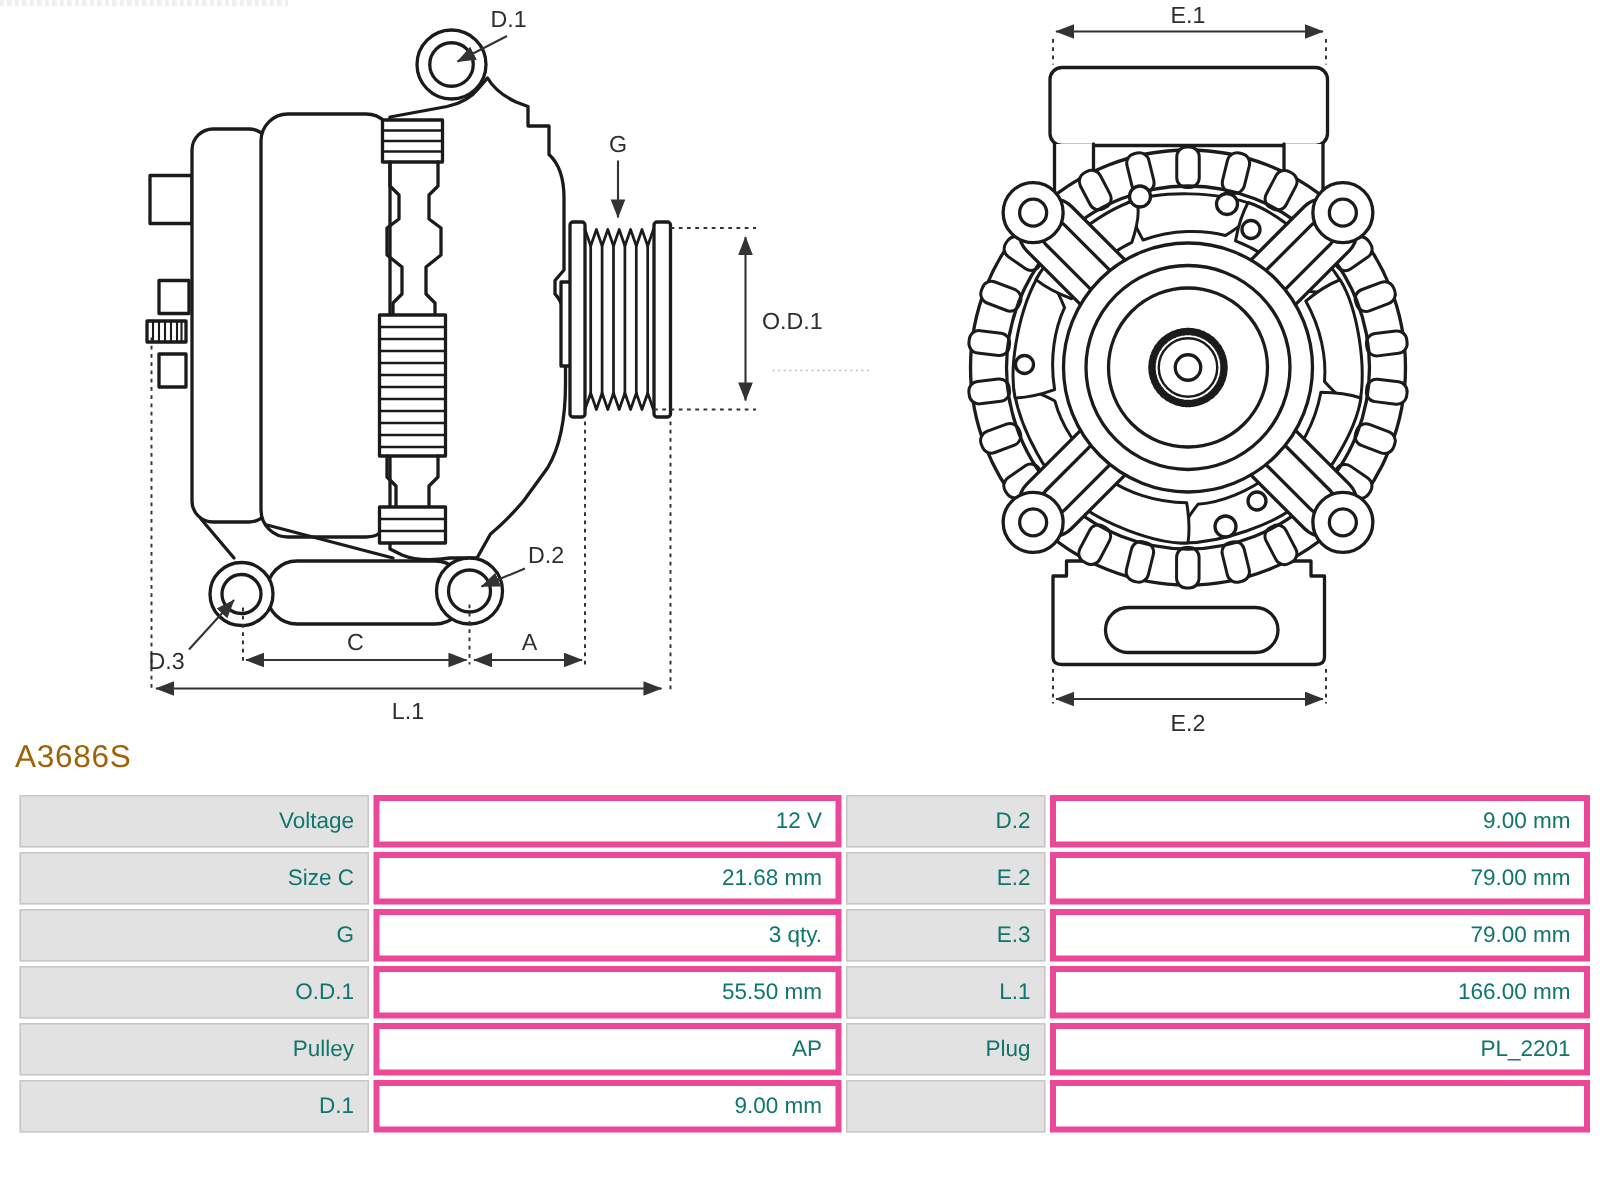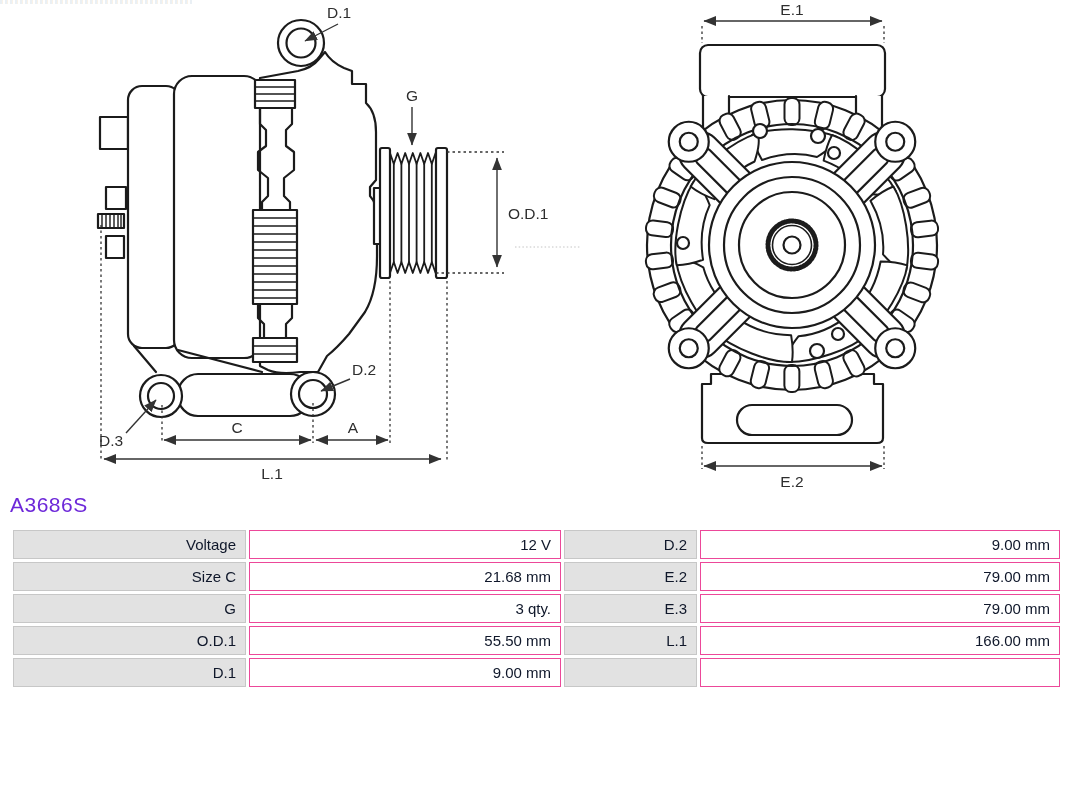--- a/index.html
+++ b/index.html
@@ -1,25 +1,25 @@
 <!DOCTYPE html>
 <html><head>
 <meta charset="utf-8">
 <style>
   html,body{margin:0;padding:0;background:#fff;}
   body{width:1080px;height:795px;position:relative;font-family:"Liberation Sans",sans-serif;overflow:hidden;}
   .wm-strip{position:absolute;left:0;top:0;width:192px;height:4px;
     background:repeating-linear-gradient(90deg,#dce6ee 0 2px,#f6e9d8 2px 3px,transparent 3px 5px);opacity:.6;}
   #drawings{position:absolute;left:0;top:0;width:1080px;height:495px;}
-  .part-number{position:absolute;left:10px;top:493px;font-size:21px;font-weight:400;color:#6d28d9;letter-spacing:.5px;}
+  .part-number{position:absolute;left:10px;top:493px;font-size:21px;font-weight:400;color:#a16207;letter-spacing:.5px;}
   table.spec{position:absolute;left:10px;top:527px;width:1053px;border-spacing:3px;table-layout:fixed;
-    font-size:15px;color:#0f172a;}
+    font-size:15px;color:#0f766e;}
   table.spec td{height:27px;padding:0 9px 0 0;text-align:right;vertical-align:middle;white-space:nowrap;overflow:hidden;}
   td.lbl{background:#e2e2e2;border:1px solid #c7c7c7;}
-  td.val{background:#ffffff;border:1px solid #ec4899;}
+  td.val{background:#ffffff;border:4px solid #ec4899;}
   svg text{font-family:"Liberation Sans",sans-serif;font-size:15.5px;fill:#2e2e2e;}
 </style>
 </head>
 <body>
 
 <div class="wm-strip"></div>
 
 <svg id="drawings" viewBox="0 0 1080 495" xmlns="http://www.w3.org/2000/svg">
   <defs>
     <marker id="arr" markerWidth="10" markerHeight="8" refX="8.6" refY="3.5" orient="auto-start-reverse">
@@ -260,19 +260,25 @@
       <td class="lbl">E.3</td>
       <td class="val">79.00 mm</td>
     </tr>
     <tr>
       <td class="lbl">O.D.1</td>
       <td class="val">55.50 mm</td>
       <td class="lbl">L.1</td>
       <td class="val">166.00 mm</td>
     </tr>
     <tr>
+      <td class="lbl">Pulley</td>
+      <td class="val">AP</td>
+      <td class="lbl">Plug</td>
+      <td class="val">PL_2201</td>
+    </tr>
+    <tr>
       <td class="lbl">D.1</td>
       <td class="val">9.00 mm</td>
       <td class="lbl"></td>
       <td class="val"></td>
     </tr>
   </tbody>
 </table>
 
 </body></html>

